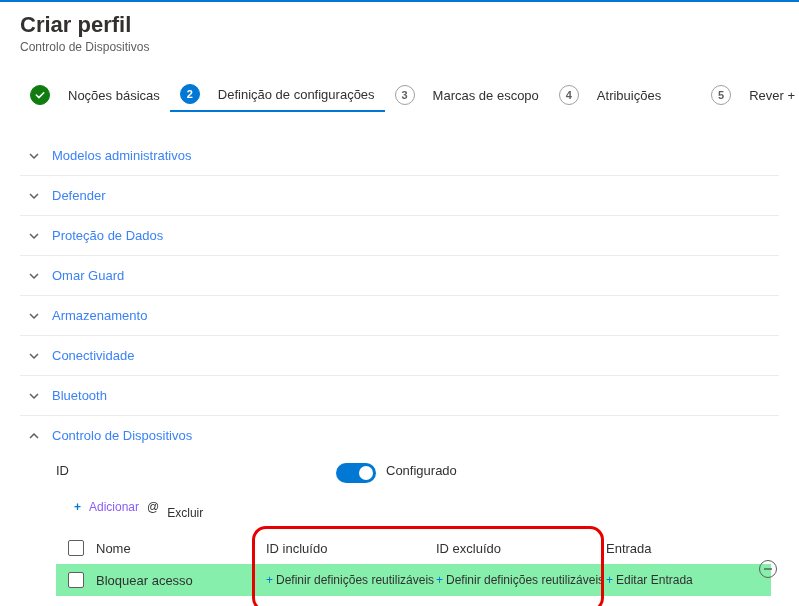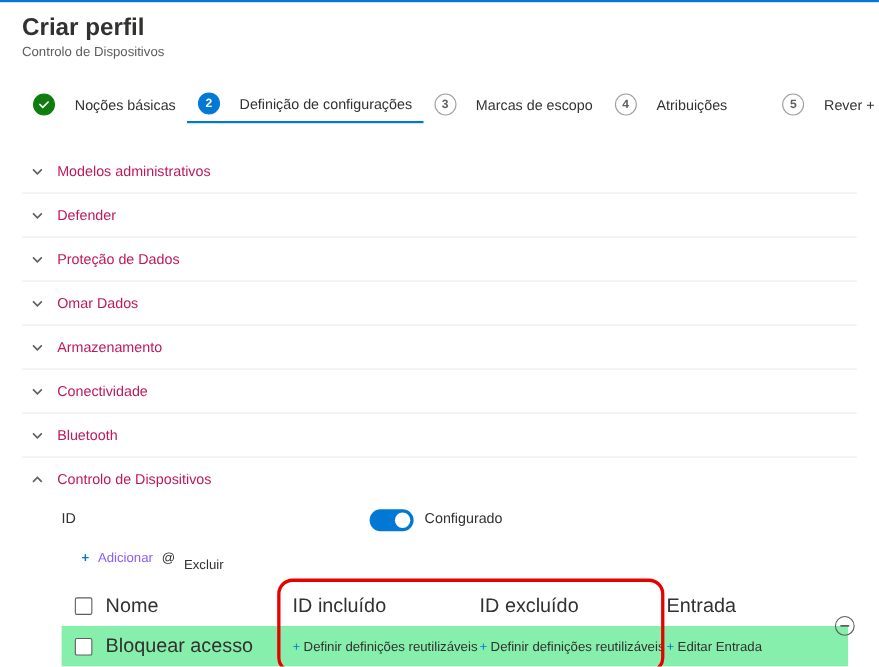--- a/index.html
+++ b/index.html
@@ -35,40 +35,40 @@
       border-bottom: 1px solid #edebe9;
     }
     .acc-header {
       display: flex; align-items: center; gap: 12px;
       padding: 12px 8px; cursor: pointer;
     }
     .chev {
       width: 12px; height: 12px; display: inline-flex; align-items: center; justify-content: center;
       color: #605e5c;
     }
-    .acc-label { font-size: 13px; color: #be185d; }
+    .acc-label { font-size: 13px; color: #3b82f6; }
     .acc-body { padding: 8px 8px 14px 36px; }
     .row-line { display: flex; align-items: flex-start; margin-bottom: 10px; }
     .id-label { width: 280px; font-size: 13px; }
     .toggle {
       width: 40px; height: 20px; background: #0078d4; border-radius: 10px;
       position: relative; margin-right: 10px; cursor: pointer;
     }
     .toggle-knob {
       width: 14px; height: 14px; background: #fff; border-radius: 50%;
       position: absolute; top: 3px; right: 3px;
     }
     .toggle-label { font-size: 13px; }
     .addrow { display: flex; align-items: center; gap: 8px; margin: 6px 0 12px 18px; font-size: 12px; }
     .add-plus { color: #0078d4; font-weight: 600; }
     .add-label { color: #8b5cf6; cursor: pointer; }
     .del-label { color: #323130; margin-top: 13px; }
     .table { width: 100%; position: relative; }
     .thead, .trow { display: flex; align-items: center; padding: 8px 0; }
-    .th, .td { font-size: 18px; }
+    .th, .td { font-size: 13px; }
     .col-check { width: 40px; display: flex; align-items: center; justify-content: center; }
     .col-name { width: 170px; }
     .col-inc { width: 170px; }
     .col-exc { width: 170px; }
     .col-ent { width: 110px; }
     .checkbox {
       width: 16px; height: 16px; border: 1px solid #605e5c; border-radius: 2px; background: #fff;
     }
     .trow { background: #86efac; }
     .link-cell { color: #323130; font-size: 12px; display: flex; align-items: center; gap: 3px; }
@@ -152,21 +152,21 @@
         <span class="acc-label">Proteção de Dados</span>
       </div>
     </div>
     <div class="acc-item">
       <div class="acc-header">
         <span class="chev">
             <svg width="12" height="12" viewBox="0 0 12 12">
               <path d="M2 4 L6 8 L10 4" stroke="#605e5c" stroke-width="1.5" fill="none"></path>
             </svg>
           </span>
-        <span class="acc-label">Omar Dados</span>
+        <span class="acc-label">Omar Guard</span>
       </div>
     </div>
     <div class="acc-item">
       <div class="acc-header">
         <span class="chev">
             <svg width="12" height="12" viewBox="0 0 12 12">
               <path d="M2 4 L6 8 L10 4" stroke="#605e5c" stroke-width="1.5" fill="none"></path>
             </svg>
           </span>
         <span class="acc-label">Armazenamento</span>

